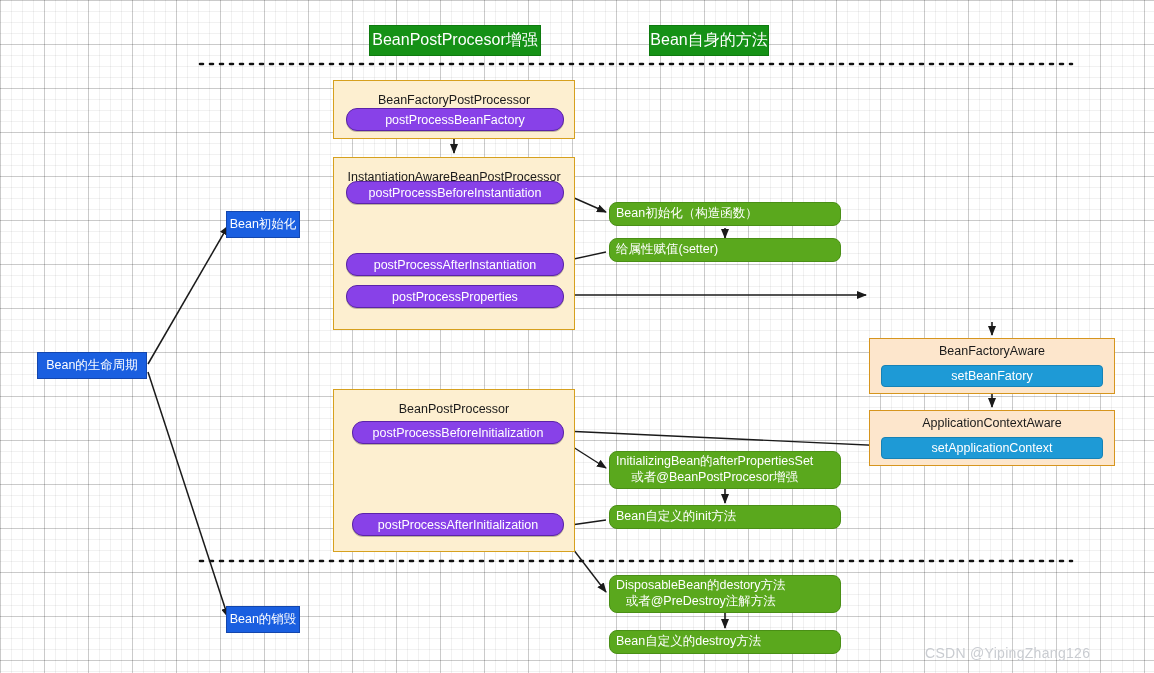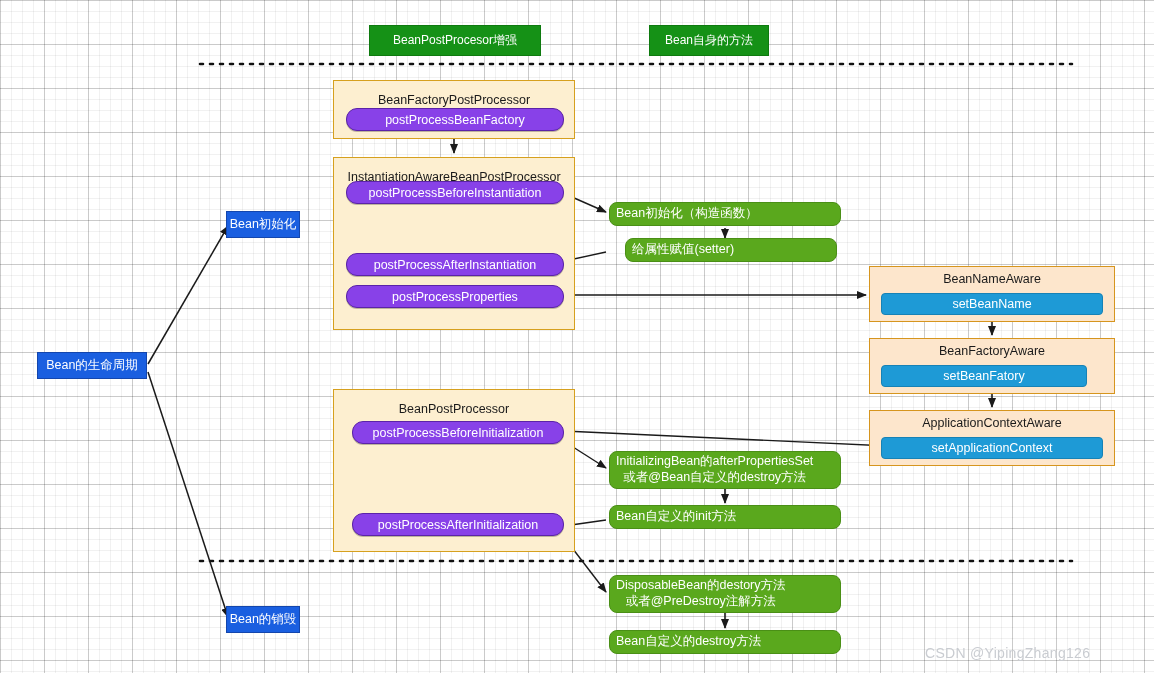--- a/index.html
+++ b/index.html
@@ -26,21 +26,21 @@
     pointer-events:none;
   }
 
   
   .node{position:absolute;box-sizing:border-box;}
 
   .hdr-green{
     background:#159116;
     border:1px solid #0e7a0f;
     color:#ffffff;
-    font-size:12px;
+    font-size:16px;
     display:flex;align-items:center;justify-content:center;
     text-align:center;
     line-height:1.15;
   }
 
   .grp-cream{
     background:#fdefd0;
     border:1px solid #d6a01e;
   }
   .grp-title{
@@ -199,52 +199,46 @@
     </div>
     <div class="node pill-purple" style="left:18px;top:123px;width:212px;height:23px;">
       <span>postProcessAfterInitialization</span>
     </div>
   </div>
 
   <div class="node pill-green" style="left:609px;top:202px;width:232px;height:24px;">
     <span>Bean初始化（构造函数）</span>
   </div>
 
-  <div class="node pill-green" style="left:609px;top:238px;width:212px;height:24px;margin-left:16px;">
+  <div class="node pill-green" style="left:609px;top:238px;width:232px;height:24px;">
     <span>给属性赋值(setter)</span>
   </div>
 
   <div class="node pill-green" style="left:609px;top:451px;width:232px;height:38px;white-space:pre-line;">
     <span>InitializingBean的afterPropertiesSet
-或者@Bean自定义的destroy方法</span>
+或者@BeanPostProcesor增强</span>
   </div>
 
   <div class="node pill-green" style="left:609px;top:505px;width:232px;height:24px;">
     <span>Bean自定义的init方法</span>
   </div>
 
   <div class="node pill-green" style="left:609px;top:575px;width:232px;height:38px;white-space:pre-line;">
     <span>DisposableBean的destory方法
 或者@PreDestroy注解方法</span>
   </div>
 
   <div class="node pill-green" style="left:609px;top:630px;width:232px;height:24px;">
     <span>Bean自定义的destroy方法</span>
   </div>
 
-  <div class="node aware-card" style="left:869px;top:266px;width:246px;height:56px;">
-    <div class="aware-title">BeanNameAware</div>
-    <div class="node pill-blue" style="left:11px;top:26px;width:222px;height:22px;">
-      <span>setBeanName</span>
-    </div>
-  </div>
 
   <div class="node aware-card" style="left:869px;top:338px;width:246px;height:56px;">
     <div class="aware-title">BeanFactoryAware</div>
-    <div class="node pill-blue" style="left:11px;top:26px;width:206px;height:22px;">
+    <div class="node pill-blue" style="left:11px;top:26px;width:222px;height:22px;">
       <span>setBeanFatory</span>
     </div>
   </div>
 
   <div class="node aware-card" style="left:869px;top:410px;width:246px;height:56px;">
     <div class="aware-title">ApplicationContextAware</div>
     <div class="node pill-blue" style="left:11px;top:26px;width:222px;height:22px;">
       <span>setApplicationContext</span>
     </div>
   </div>

